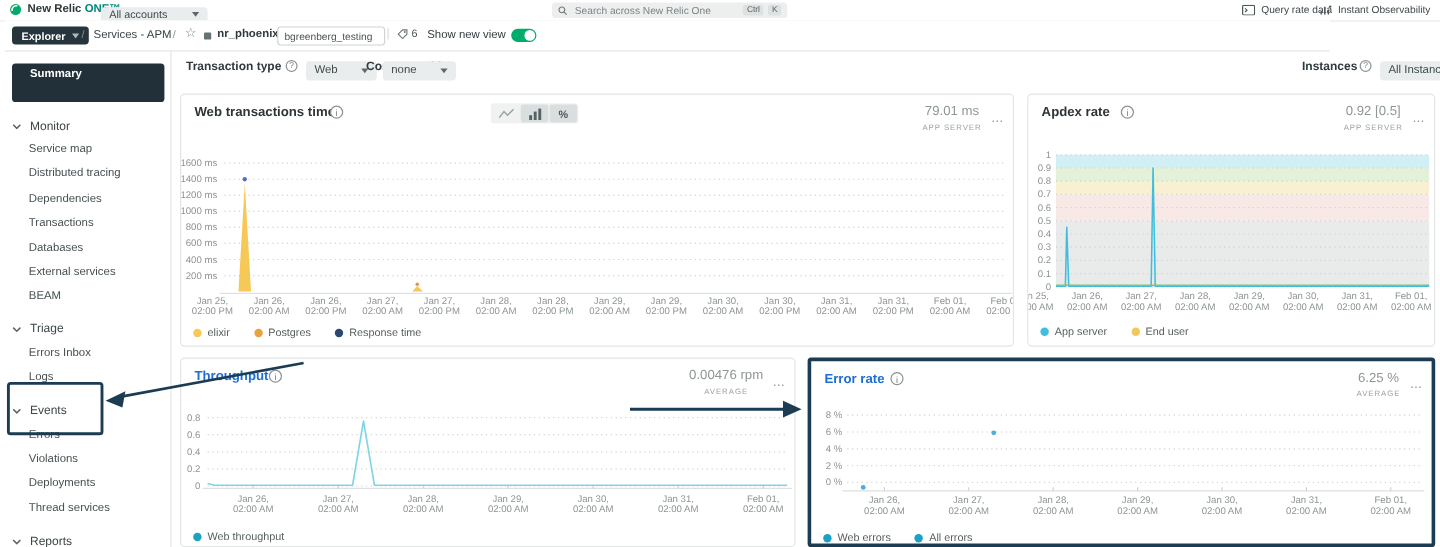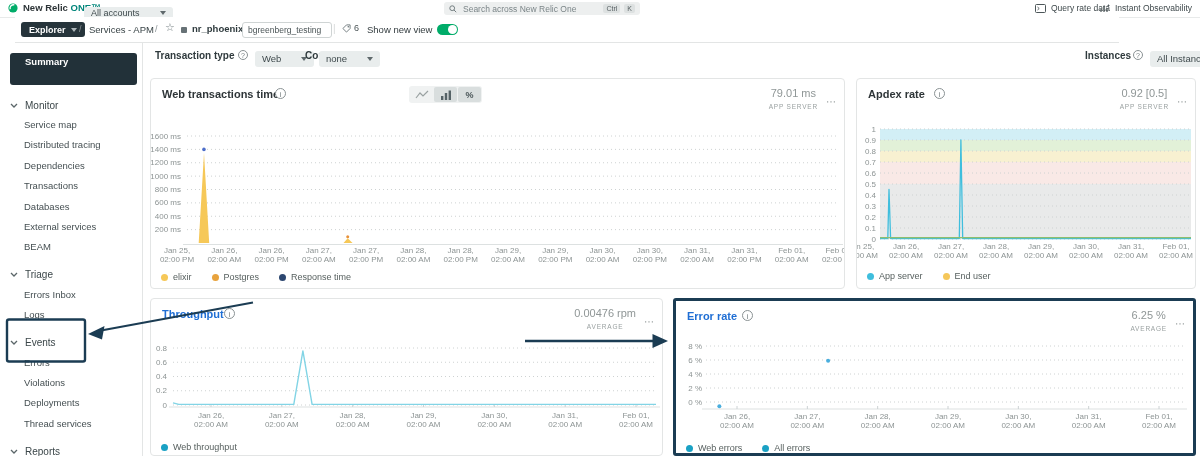--- a/index.html
+++ b/index.html
@@ -6,29 +6,29 @@
   body{width:1200px;height:456px;position:relative;overflow:hidden;background:#fff;
        font-family:"Liberation Sans",sans-serif;color:#2e3538;-webkit-font-smoothing:antialiased}
   
   .topbar{position:absolute;top:0;left:0;width:1200px;height:17px;background:#fff;border-bottom:1px solid #e8eaea;z-index:6}
   .brand{position:absolute;left:8px;top:2px;display:flex;align-items:center;gap:5px;font-size:9.5px;font-weight:bold}
   .brand .one{color:#00857a}
   .acct-pill{position:absolute;left:84px;top:2px}
   .pill{display:inline-flex;align-items:center;gap:20px;background:#e9eded;border-radius:3px;height:13px;
         padding:0 7px;font-size:9px;color:#3f4a4d;cursor:pointer;white-space:nowrap}
   .caret{width:0;height:0;border-left:3px solid transparent;border-right:3px solid transparent;border-top:4px solid #5f696c;display:inline-block}
-  .search{position:absolute;left:444px;top:2px;width:196px;height:13px;background:#edefef;border-radius:3px;
+  .search{position:absolute;left:460px;top:2px;width:196px;height:13px;background:#edefef;border-radius:3px;
           display:flex;align-items:center;padding:0 5px;box-sizing:border-box;gap:4px}
   .search input{flex:1;border:none;background:transparent;outline:none;font-family:"Liberation Sans",sans-serif;
                 font-size:8.5px;color:#414b4e;min-width:0}
   .search input::placeholder{color:#7b8588}
   .kbd{background:#dde1e1;border-radius:2px;font-size:7px;padding:0 3px;height:9px;line-height:9px;color:#565f62}
   .tb-action{position:absolute;top:3px;display:flex;gap:5px;align-items:center;font-size:8.5px;color:#3e484b;cursor:pointer;white-space:nowrap}
   
-  .breadbar{position:absolute;top:17px;left:15px;width:1104px;height:25px;background:#fff;border-bottom:1px solid #e3e5e5;z-index:6}
+  .breadbar{position:absolute;top:17px;left:4px;width:1104px;height:25px;background:#fff;border-bottom:1px solid #e3e5e5;z-index:6}
   .explorer-btn{position:absolute;left:6px;top:5px;height:15px;background:#26343b;color:#fff;border-radius:3px;
                 display:inline-flex;align-items:center;gap:5px;padding:0 8px;font-size:9px;font-weight:bold;cursor:pointer}
   .explorer-btn .caret{border-top-color:#aeb7ba}
   .bc-sep{position:absolute;top:7px;color:#8b9396;font-size:9px}
   .bc-link{position:absolute;top:7px;font-size:9.5px;color:#394447;cursor:pointer;white-space:nowrap}
   .star{position:absolute;left:150px;top:4px;font-size:11px;color:#7e888b;cursor:pointer}
   .sq-icon{position:absolute;left:166px;top:10px;width:6px;height:6px;background:#677276;border-radius:1px}
   .entity{position:absolute;left:177px;top:6px;font-size:9.5px;font-weight:bold;color:#2e3a3d;cursor:pointer;display:flex;gap:5px;align-items:center}
   .acct-field{position:absolute;left:227px;top:5px;height:14px;width:78px;border:1px solid #cfd4d4;border-radius:3px;
               background:#fff;font-size:8.5px;color:#4a5456;line-height:14px;padding:0 5px;cursor:text;white-space:nowrap;overflow:hidden}

